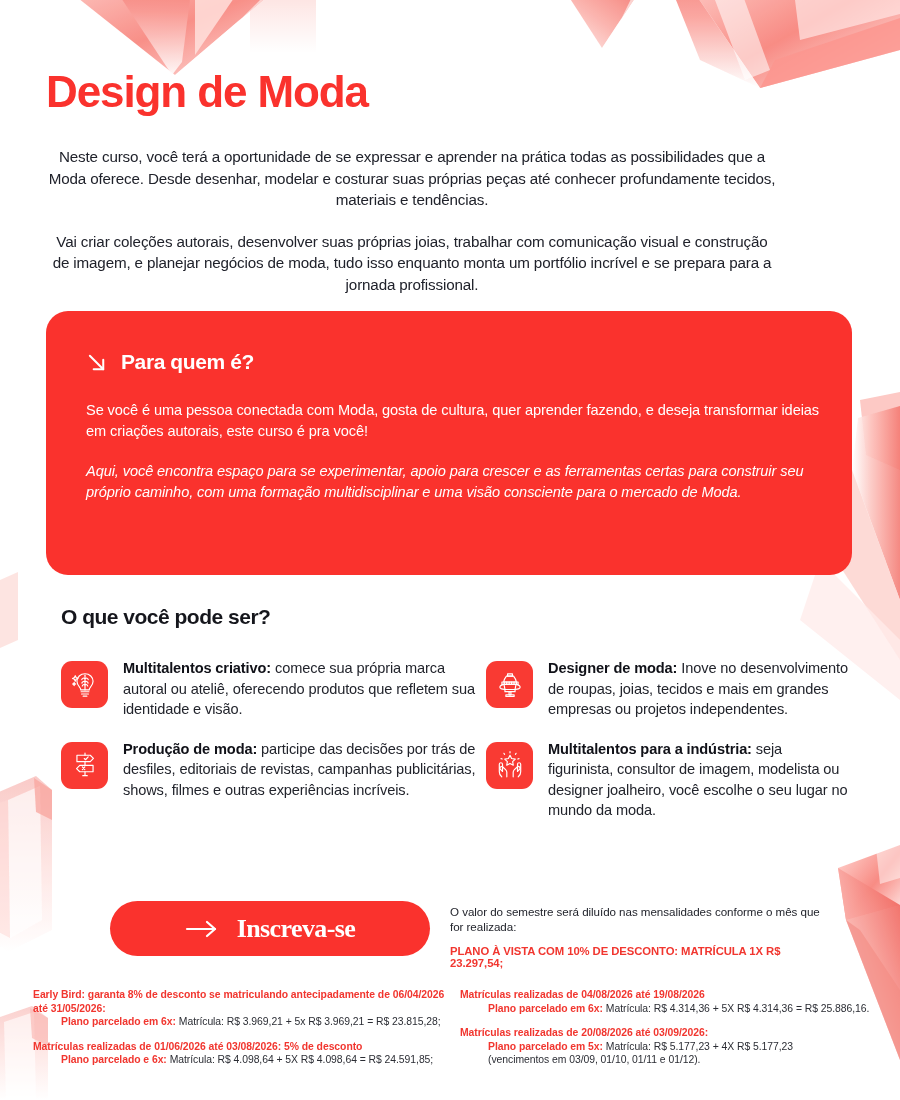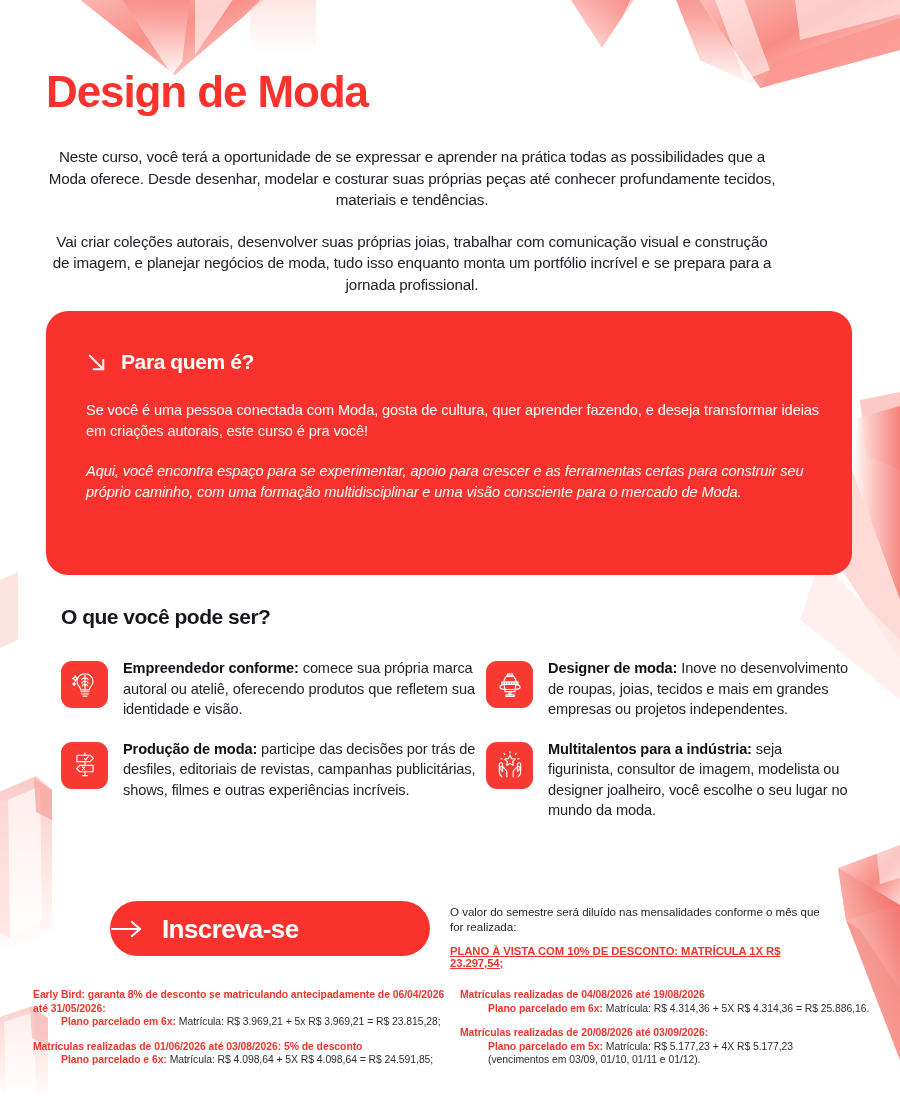--- a/index.html
+++ b/index.html
@@ -165,24 +165,24 @@
     left: 110px;
     top: 901px;
     width: 320px;
     height: 55px;
     background: #FA322D;
     border: none;
     border-radius: 28px;
     color: #ffffff;
     display: flex;
     align-items: center;
-    justify-content: flex-start;
+    justify-content: center;
     gap: 18px;
     cursor: pointer;
-    font-family: Liberation Sans, sans-serif;
+    font-family: Liberation Serif, serif;
   }
   .cta .cta-arrow { width: 34px; height: 18px; display: block; }
   .cta .cta-label {
     font-size: 26px;
     font-weight: 700;
     letter-spacing: -0.6px;
     line-height: 1;
   }
 
   .pricing-note {
@@ -196,21 +196,20 @@
     line-height: 15px;
     color: #22242c;
     letter-spacing: -0.05px;
   }
   .pricing-note .highlight {
     margin-top: 11px;
     font-size: 11.3px;
     font-weight: 700;
     color: #F1362F;
     letter-spacing: -0.08px;
-    text-decoration: underline;
   }
 
   
   .fineprint {
     position: absolute;
     top: 988px;
     font-size: 10.4px;
     line-height: 13.6px;
     letter-spacing: -0.05px;
     color: #2b2d34;
@@ -358,21 +357,21 @@
             <path d="M16 5.5v15.7"></path>
             <path d="M16 9.2c-1.3-.9-3.1-.4-3.4 1.1M16 12.4c-1.6-.6-3.2.2-3.3 1.6M16 15.8c-1.4-.5-2.7.1-2.9 1.3"></path>
             <path d="M16 9.2c1.3-.9 3.1-.4 3.4 1.1M16 12.4c1.6-.6 3.2.2 3.3 1.6M16 15.8c1.4-.5 2.7.1 2.9 1.3"></path>
             <path d="M11.8 23.2h8.4M12.3 25.6h7.4"></path>
             <path d="M14 27.9h4"></path>
             <path d="M5.6 6.1l.9 2 2 .9-2 .9-.9 2-.9-2-2-.9 2-.9z"></path>
             <path d="M4.4 13.4l.5 1.1 1.1.5-1.1.5-.5 1.1-.5-1.1-1.1-.5 1.1-.5z"></path>
           </svg>
         </span>
         <div class="txt">
-          <b>Empreendedor conforme:</b><span> comece sua própria marca autoral ou ateliê, oferecendo produtos que refletem sua identidade e visão.</span>
+          <b>Multitalentos criativo:</b><span> comece sua própria marca autoral ou ateliê, oferecendo produtos que refletem sua identidade e visão.</span>
         </div>
       </div>
 
       <div class="career career-col-right career-r1">
         <span class="ico">
           <svg viewBox="0 0 32 32" fill="none" stroke="#ffffff" stroke-width="1.25" stroke-linecap="round" stroke-linejoin="round" aria-hidden="true">
             <path d="M13.4 4.2h5.2v2.4h-5.2z"></path>
             <path d="M12.2 6.6h7.6c1.6 2 2.6 4 3 6.2H9.2c.4-2.2 1.4-4.2 3-6.2z"></path>
             <path d="M7.4 12.8h17.2v2.6H7.4z"></path>
             <path d="M9.6 15.4h12.8l-1 5.4H10.6z"></path>

